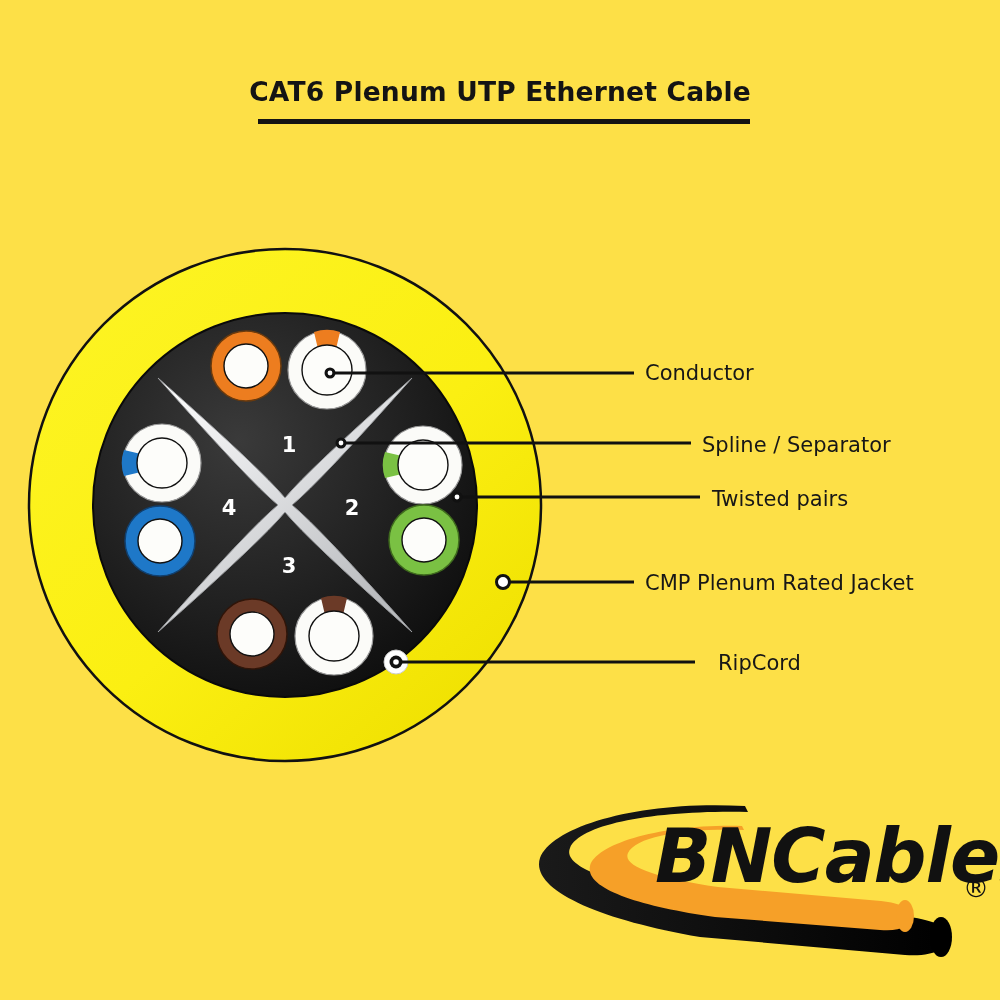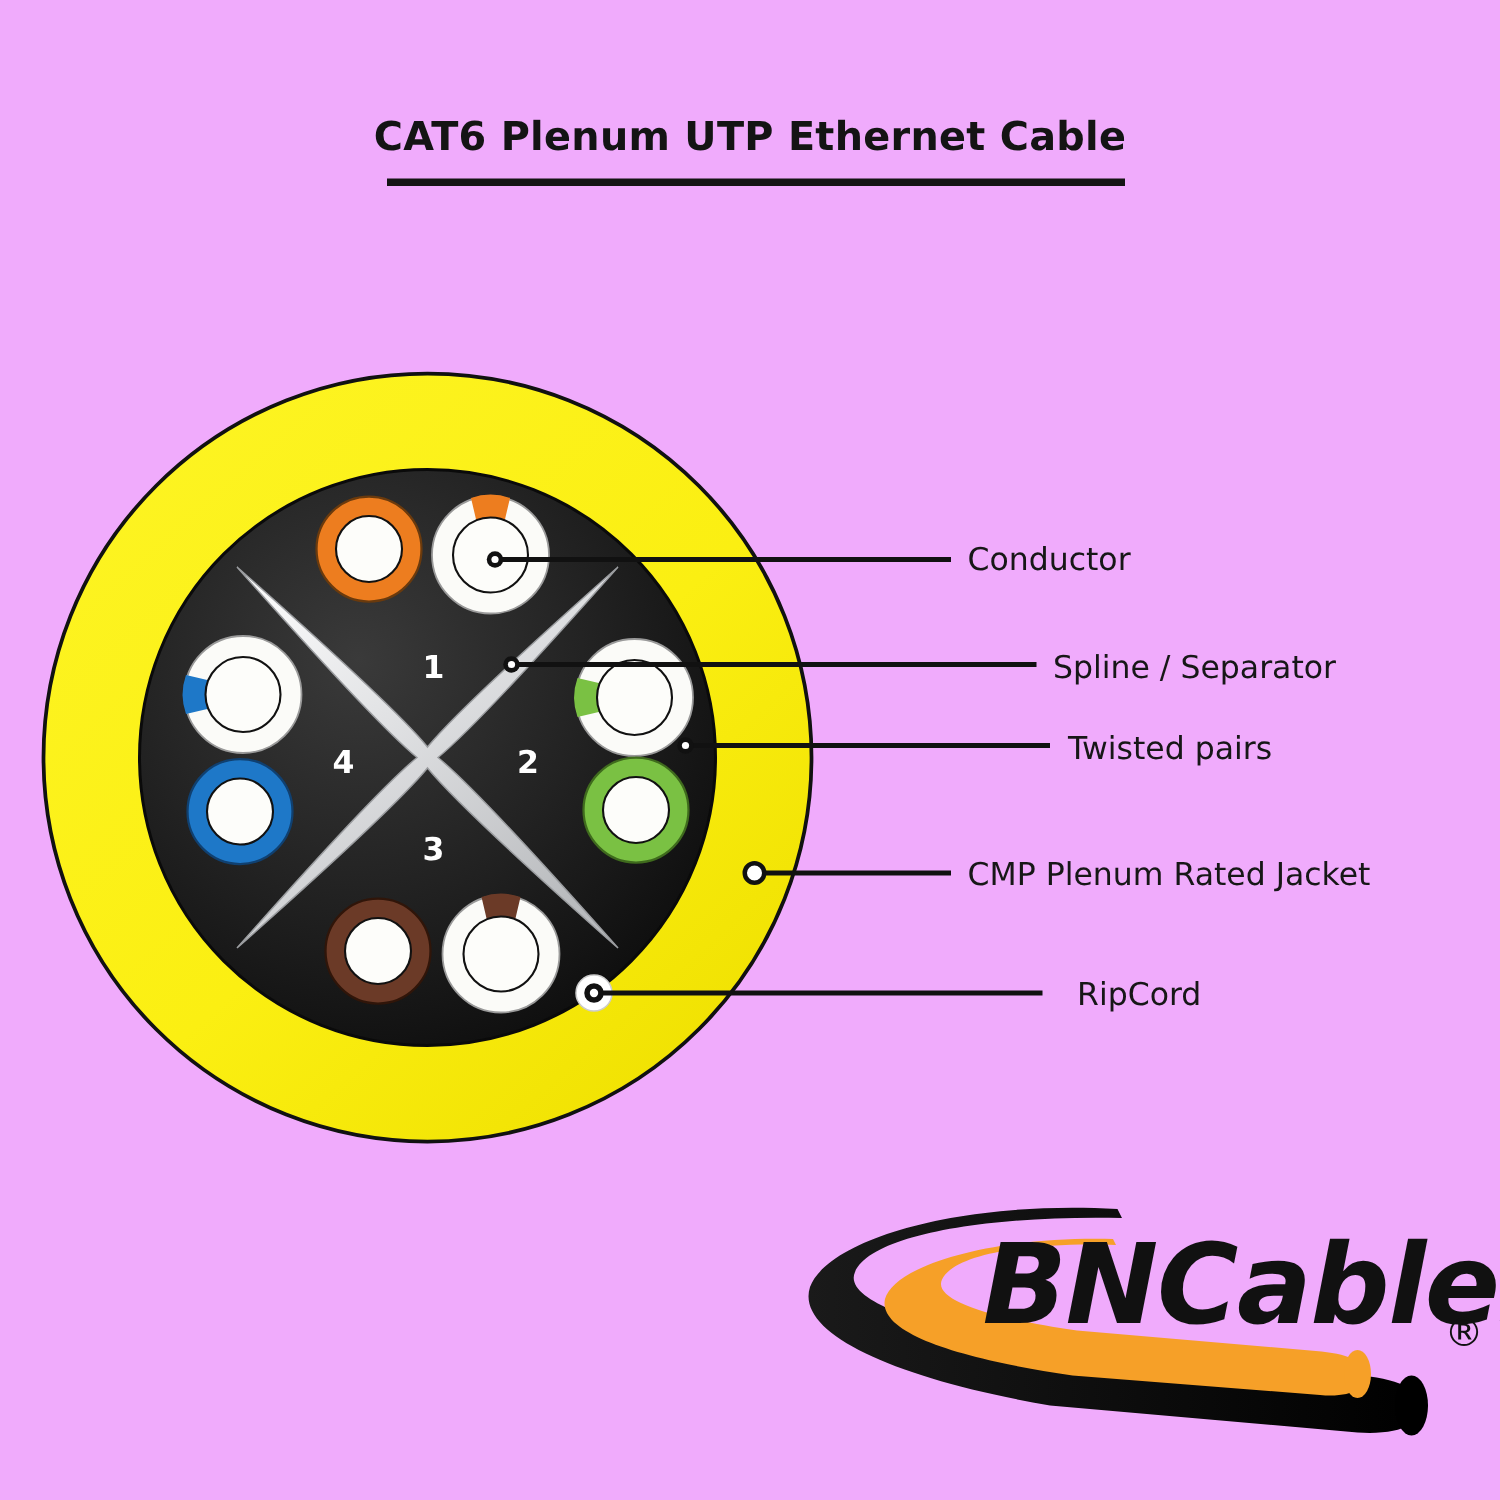--- a/index.html
+++ b/index.html
@@ -13,21 +13,21 @@
     overflow: hidden;
     font-family: "DejaVu Sans", "Liberation Sans", sans-serif;
     position: relative;
   }
   #stage {
     position: absolute;
     left: 0;
     top: 0;
     width: 1000px;
     height: 1000px;
-    background: #f0abfc;
+    background: #fde047;
   }
   .title-wrap {
     position: absolute;
     left: 0;
     top: 76px;
     width: 1000px;
     text-align: center;
   }
   .title-text {
     display: inline-block;

